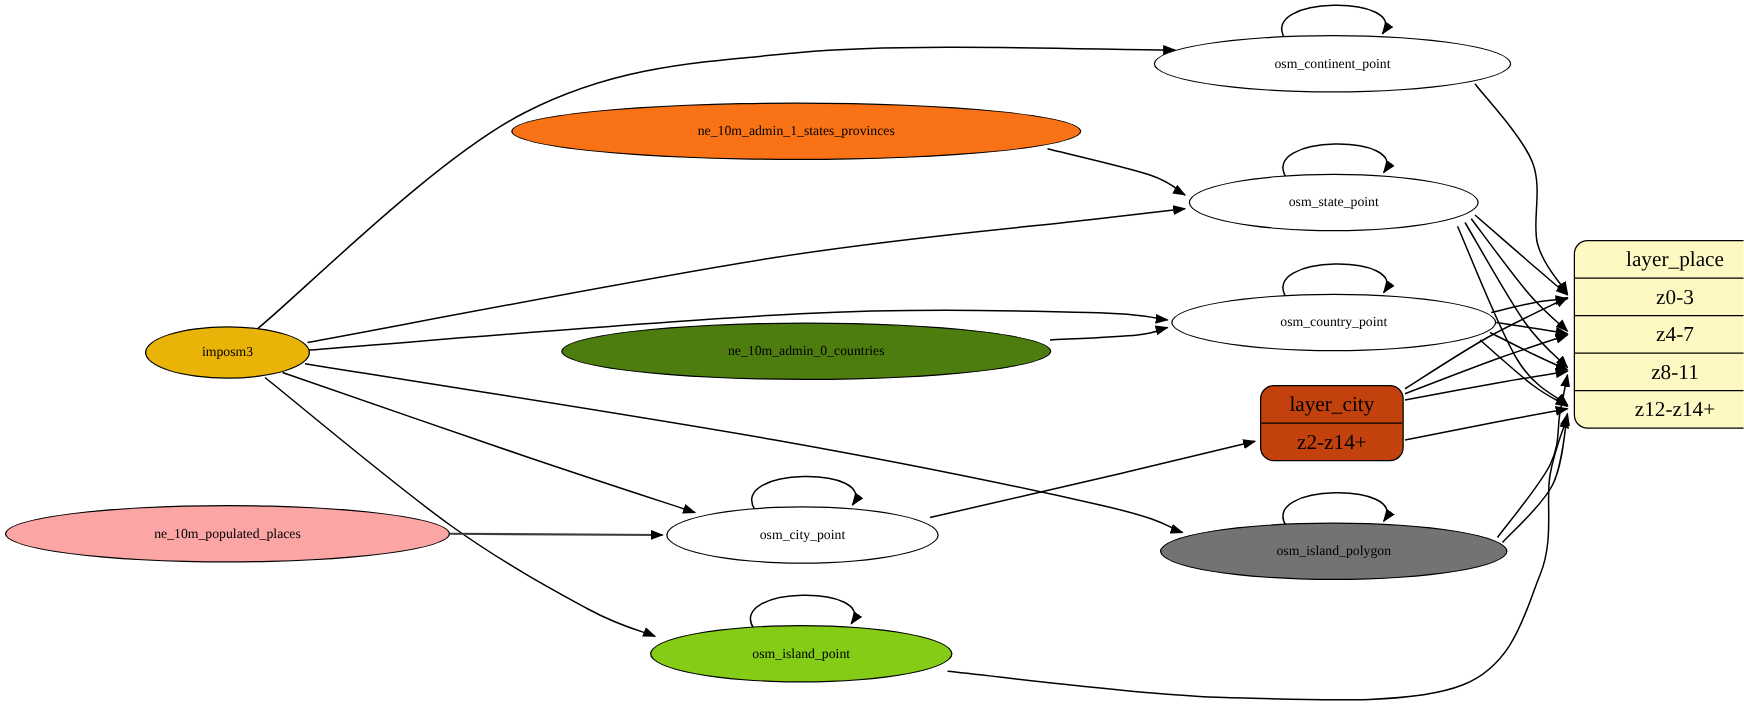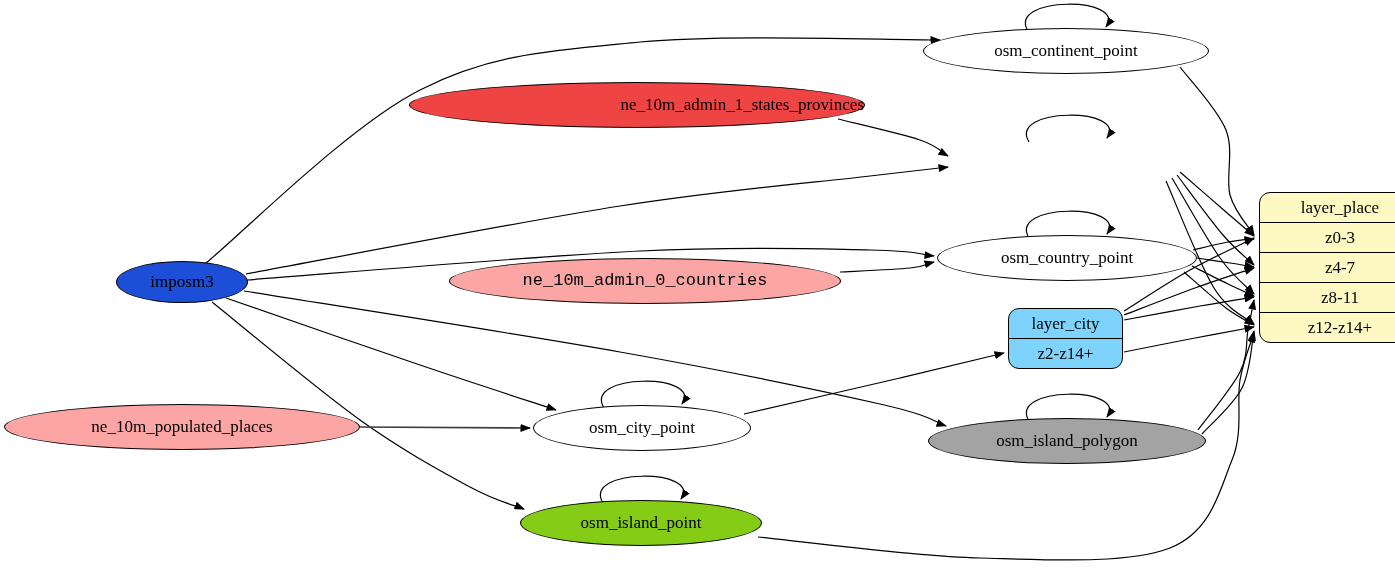--- a/index.html
+++ b/index.html
@@ -3,21 +3,21 @@
 <meta charset="utf-8">
 <style>
   html,body{margin:0;padding:0;background:#ffffff;}
   .canvas{
     position:relative;width:1395px;height:568px;background:#ffffff;overflow:hidden;
     font-family:"Liberation Serif","DejaVu Serif",serif;color:#000;
   }
   #edge-layer{position:absolute;left:0;top:0;width:1395px;height:568px;pointer-events:none;}
   .node{
     position:absolute;border:1.2px solid #000;border-radius:50%;background:#fff;
-    text-align:center;font-size:17px;white-space:nowrap;box-sizing:border-box;
+    text-align:center;font-size:11px;white-space:nowrap;box-sizing:border-box;
   }
   .record{
     position:absolute;border:1.5px solid #000;border-radius:11px;overflow:hidden;
     box-sizing:border-box;text-align:center;font-size:17px;
   }
   .rec-title{height:29px;line-height:29px;}
   .rec-row{height:29px;line-height:29px;border-top:1.3px solid #000;}
 </style>
 </head>
 <body>
@@ -56,35 +56,36 @@
       <path d="M1166,181 C1174,198.83333333333334 1199.3333333333333,264.1666666666667 1214,288 C1228.6666666666667,311.8333333333333 1247.3333333333333,318 1254,324" fill="none" stroke="#000000" stroke-width="1.2" marker-end="url(#arrow)"></path>
       <path d="M1193,250 C1198.8333333333333,248.66666666666666 1217.8333333333333,243.83333333333334 1228,242 C1238.1666666666667,240.16666666666666 1249.6666666666667,239.5 1254,239" fill="none" stroke="#000000" stroke-width="1.2" marker-end="url(#arrow)"></path>
       <path d="M1197,258 C1202.5,258.8333333333333 1220.5,261.5 1230,263 C1239.5,264.5 1250,266.3333333333333 1254,267" fill="none" stroke="#000000" stroke-width="1.2" marker-end="url(#arrow)"></path>
       <path d="M1192,266 C1198,269 1217.6666666666667,279 1228,284 C1238.3333333333333,289 1249.6666666666667,294 1254,296" fill="none" stroke="#000000" stroke-width="1.2" marker-end="url(#arrow)"></path>
       <path d="M1184,272 C1191,278 1214.3333333333333,299.1666666666667 1226,308 C1237.6666666666667,316.8333333333333 1249.3333333333333,322.1666666666667 1254,325" fill="none" stroke="#000000" stroke-width="1.2" marker-end="url(#arrow)"></path>
       <path d="M1198,430 C1205,420.3333333333333 1231.6666666666667,388.6666666666667 1240,372 C1248.3333333333333,355.3333333333333 1245.6666666666667,342 1248,330 C1250.3333333333333,318 1253,305 1254,300" fill="none" stroke="#000000" stroke-width="1.2" marker-end="url(#arrow)"></path>
       <path d="M1202,434 C1208.6666666666667,426.3333333333333 1233.3333333333333,405.1666666666667 1242,388 C1250.6666666666667,370.8333333333333 1252,340.5 1254,331" fill="none" stroke="#000000" stroke-width="1.2" marker-end="url(#arrow)"></path>
       <path d="M758,537 C795,540.5 911.3333333333334,556.1666666666666 980,558 C1048.6666666666667,559.8333333333334 1128,564.3333333333334 1170,548 C1212,531.6666666666666 1220.3333333333333,488 1232,460 C1243.6666666666667,432 1236.3333333333333,401.1666666666667 1240,380 C1243.6666666666667,358.8333333333333 1251.6666666666667,340.8333333333333 1254,333" fill="none" stroke="#000000" stroke-width="1.2" marker-end="url(#arrow)"></path>
     </svg>
 
-  <div class="node" style="left: 116px; top: 261px; width: 132px; height: 42px; line-height: 40px; background: #1d4ed8;">imposm3</div>
-  <div class="node" style="left: 409px; top: 82px; width: 456px; height: 46px; line-height: 44px; background: #ef4444; text-align: right;">ne_10m_admin_1_states_provinces</div>
-  <div class="node" style="left: 449px; top: 258px; width: 392px; height: 46px; line-height: 44px; background: #fca5a5; font-family: Liberation Mono, monospace;">ne_10m_admin_0_countries</div>
+  <div class="node" style="left: 116px; top: 261px; width: 132px; height: 42px; line-height: 40px; background: #eab308;">imposm3</div>
+  <div class="node" style="left: 409px; top: 82px; width: 456px; height: 46px; line-height: 44px; background: #f97316;">ne_10m_admin_1_states_provinces</div>
+  <div class="node" style="left: 449px; top: 258px; width: 392px; height: 46px; line-height: 44px; background: #4d7c0f;">ne_10m_admin_0_countries</div>
   <div class="node" style="left: 4px; top: 404px; width: 356px; height: 46px; line-height: 44px; background: #fca5a5;">ne_10m_populated_places</div>
   <div class="node" style="left: 923px; top: 28px; width: 286px; height: 46px; line-height: 44px; background: rgb(255, 255, 255);">osm_continent_point</div>
+  <div class="node" style="left: 951px; top: 139px; width: 232px; height: 46px; line-height: 44px; background: rgb(255, 255, 255);">osm_state_point</div>
   <div class="node" style="left: 937px; top: 235px; width: 260px; height: 46px; line-height: 44px; background: rgb(255, 255, 255);">osm_country_point</div>
   <div class="node" style="left: 533px; top: 405px; width: 218px; height: 46px; line-height: 44px; background: rgb(255, 255, 255);">osm_city_point</div>
-  <div class="node" style="left: 928px; top: 418px; width: 278px; height: 46px; line-height: 44px; background: #a3a3a3;">osm_island_polygon</div>
+  <div class="node" style="left: 928px; top: 418px; width: 278px; height: 46px; line-height: 44px; background: #737373;">osm_island_polygon</div>
   <div class="node" style="left: 520px; top: 500px; width: 242px; height: 46px; line-height: 44px; background: #84cc16;">osm_island_point</div>
 
   <div class="record" style="left: 1259px; top: 192px; width: 162px; background: #fef9c3;">
     <div class="rec-title">layer_place</div>
     <div class="rec-row">z0-3</div>
     <div class="rec-row">z4-7</div>
     <div class="rec-row">z8-11</div>
     <div class="rec-row">z12-z14+</div>
   </div>
 
-  <div class="record" style="left: 1008px; top: 308px; width: 115px; background: #7dd3fc;">
+  <div class="record" style="left: 1008px; top: 308px; width: 115px; background: #c2410c;">
     <div class="rec-title">layer_city</div>
     <div class="rec-row">z2-z14+</div>
   </div>
 </div>
 
 </body></html>

